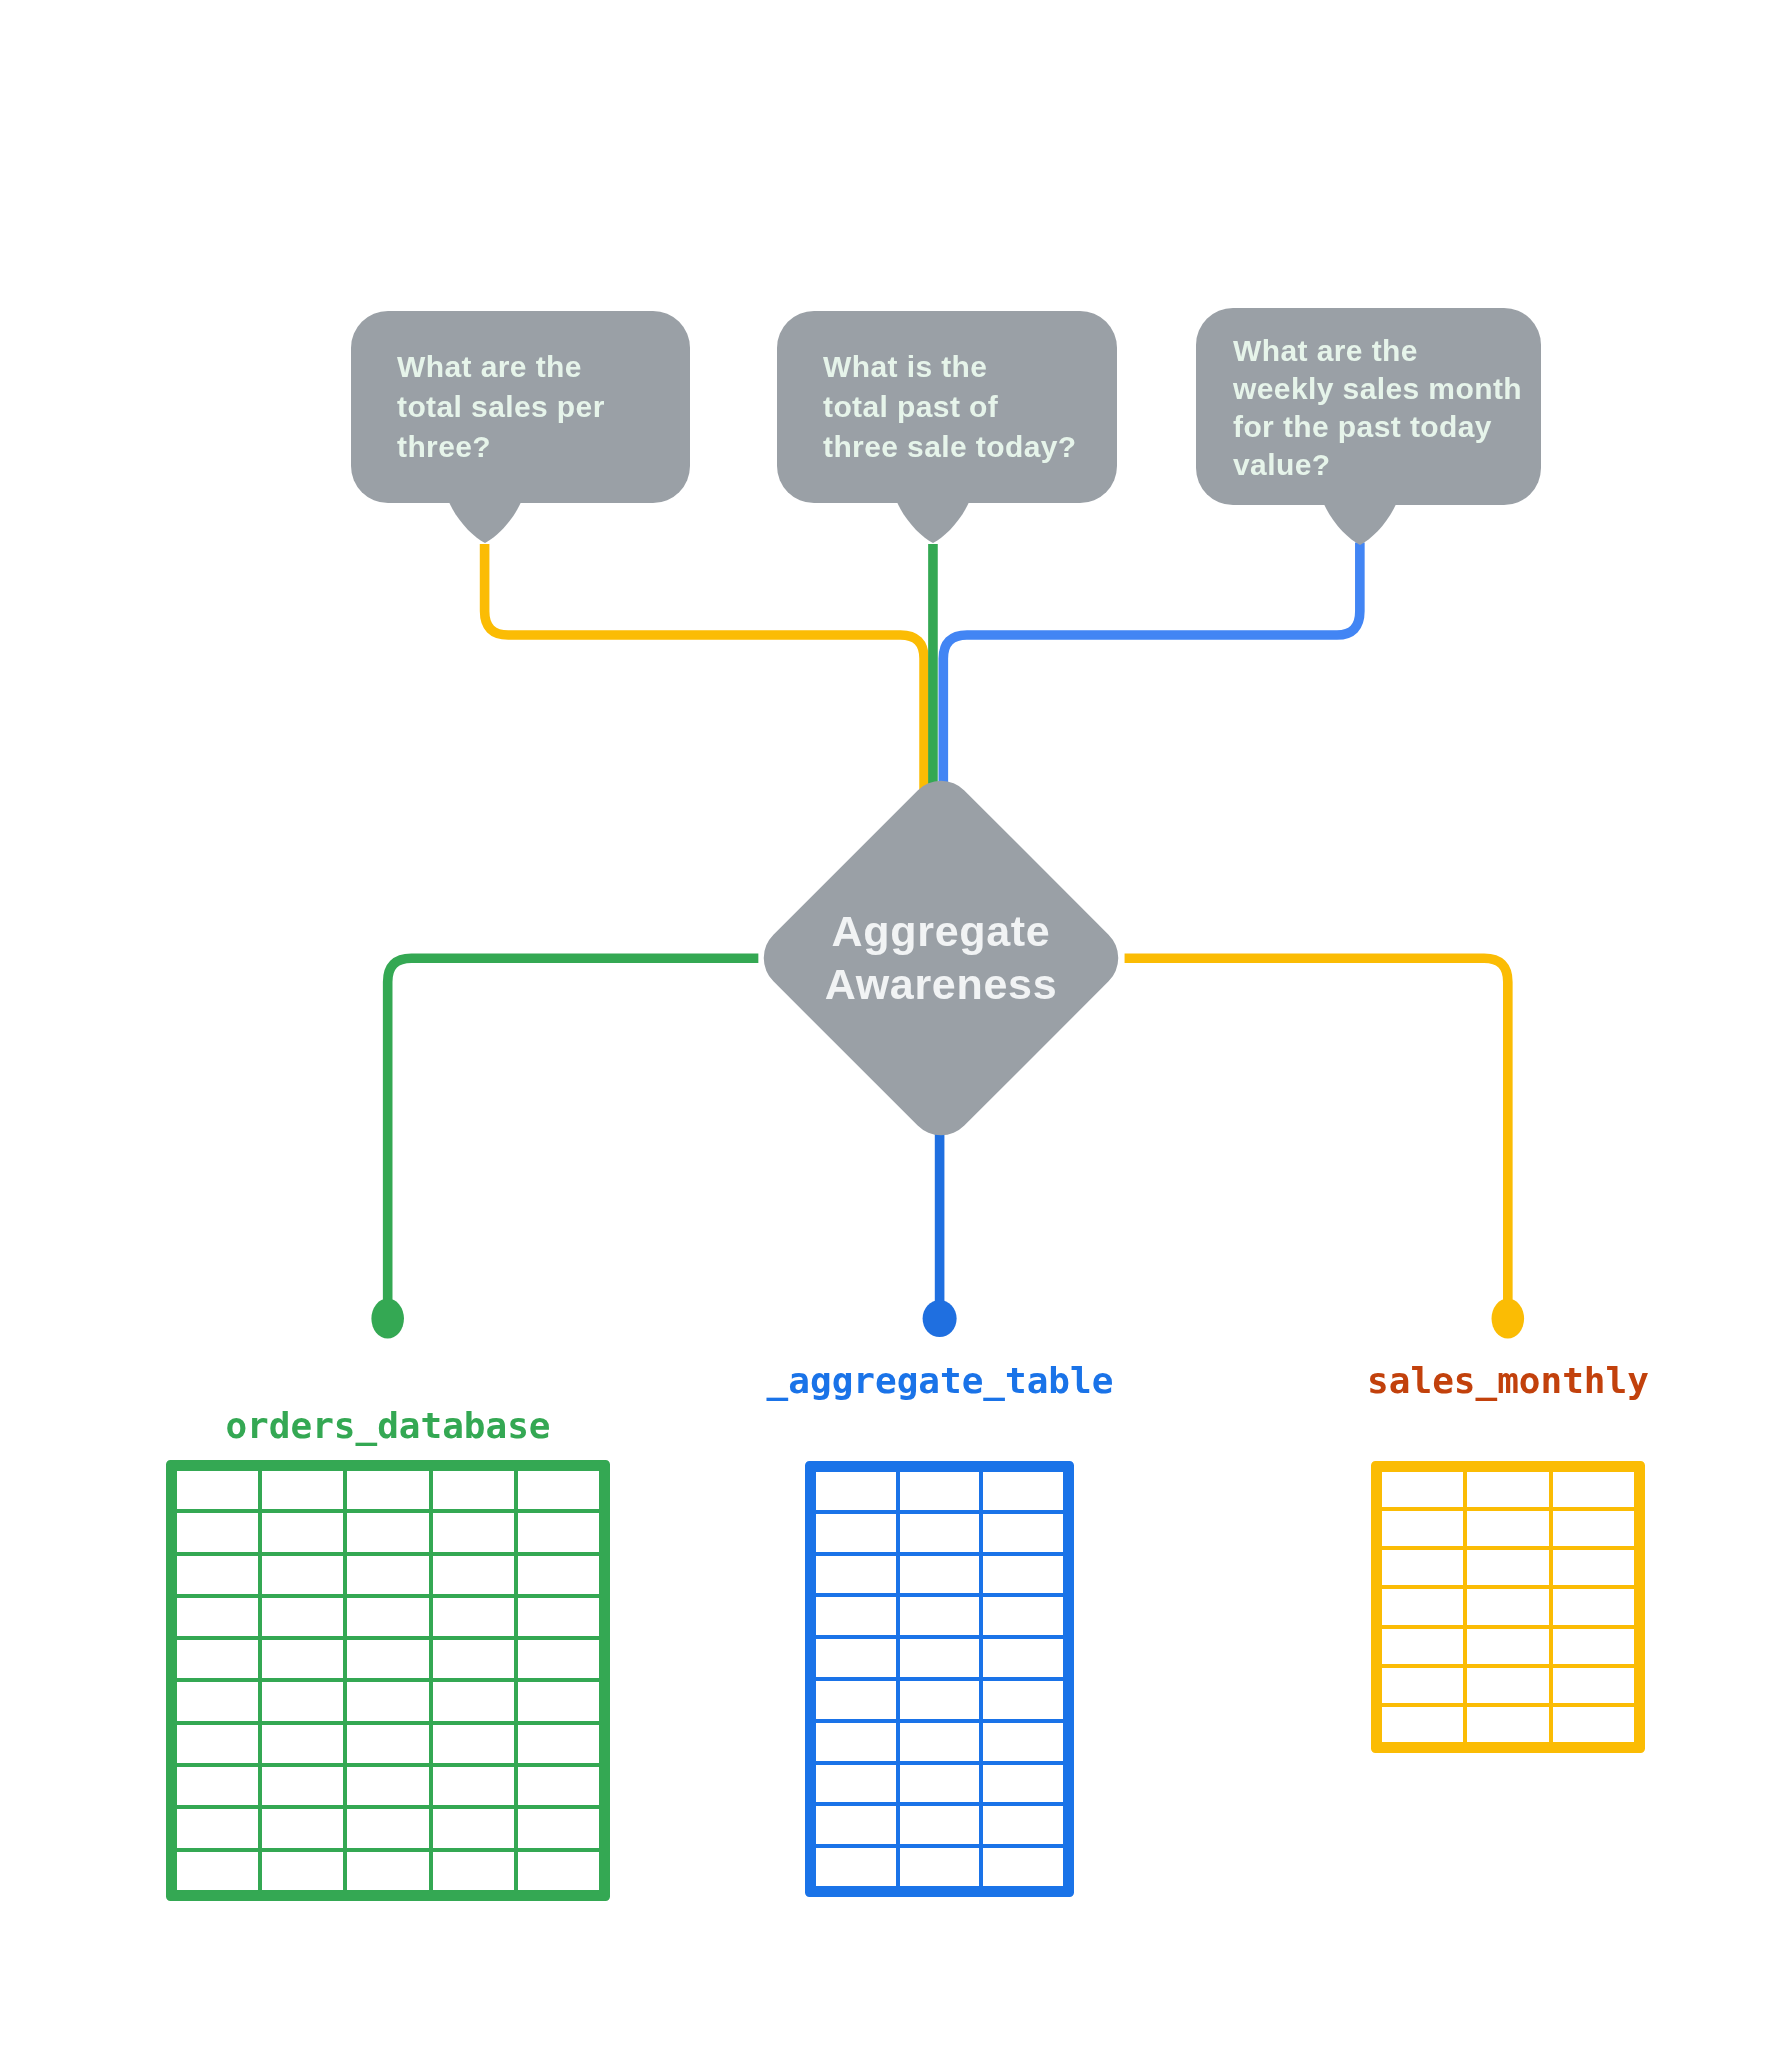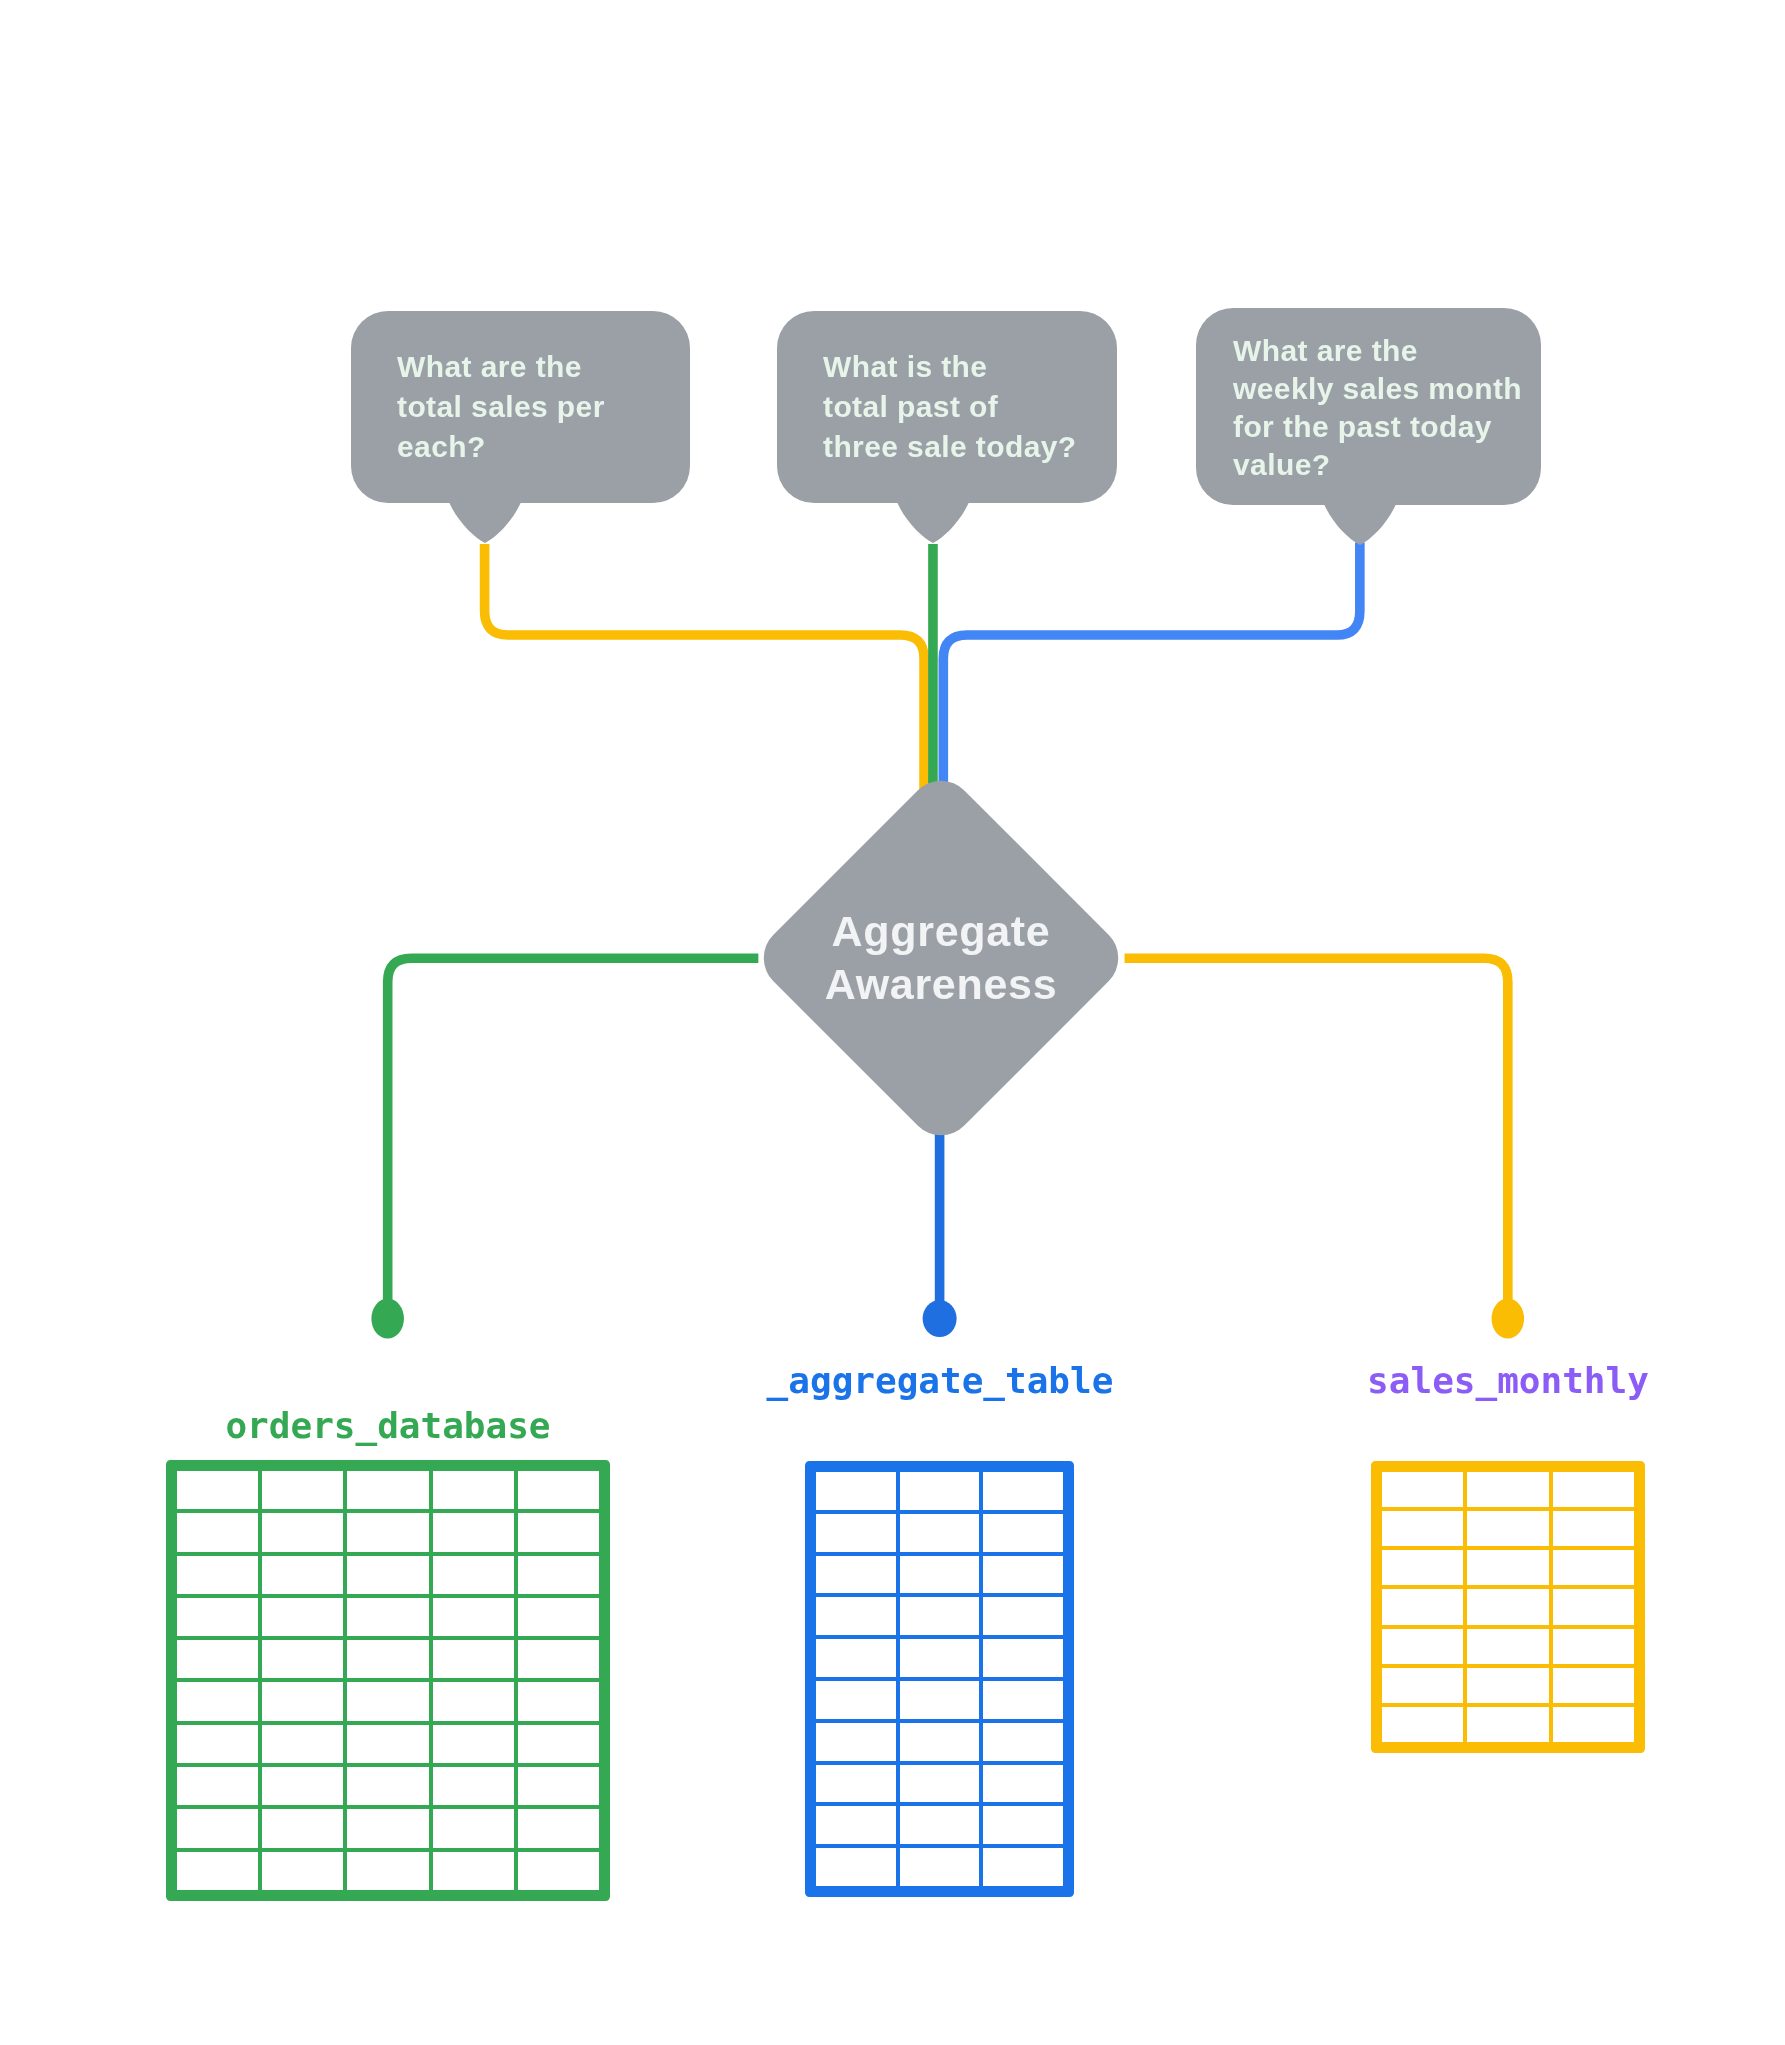--- a/index.html
+++ b/index.html
@@ -88,21 +88,21 @@
     font-family: "DejaVu Sans Mono", monospace;
     font-weight: bold;
     font-size: 36px;
     line-height: 46px;
     text-align: center;
     z-index: 2;
   }
   .table-label span { display: block; white-space: nowrap; }
   .text-green  { color: #34A853; }
   .text-blue   { color: #1A73E8; }
-  .text-yellow { color: #8b5cf6; }
+  .text-yellow { color: #c2410c; }
 
   
   .table-frame {
     position: absolute;
     display: grid;
     border-style: solid;
     border-width: 9.6px;
     border-radius: 4.4px;
     background: #ffffff;
     z-index: 2;
@@ -129,21 +129,21 @@
 
   <ellipse class="fill-green" cx="524" cy="1782" rx="22" ry="27"></ellipse>
   <ellipse class="fill-blue" cx="1270" cy="1782" rx="23" ry="25"></ellipse>
   <ellipse class="fill-yellow" cx="2038" cy="1782" rx="22" ry="27"></ellipse>
 </svg>
 
 <div class="bubble" style="left:351px; top:311px; width:339px; height:192px;">
   <div class="bubble-text" style="padding:36px 0 0 46px;">
     <span>What are the</span>
     <span>total sales per</span>
-    <span>each?</span>
+    <span>three?</span>
   </div>
   <svg class="bubble-tail" style="left:97px; top:189px;" viewBox="0 0 100 58">
     <path fill="#9AA0A6" d="M0,0 C12,28 34,50 50,58 C66,50 88,28 100,0 Z"></path>
   </svg>
 </div>
 
 <div class="bubble" style="left:777px; top:311px; width:340px; height:192px;">
   <div class="bubble-text" style="padding:36px 0 0 46px;">
     <span>What is the</span>
     <span>total past of</span>

